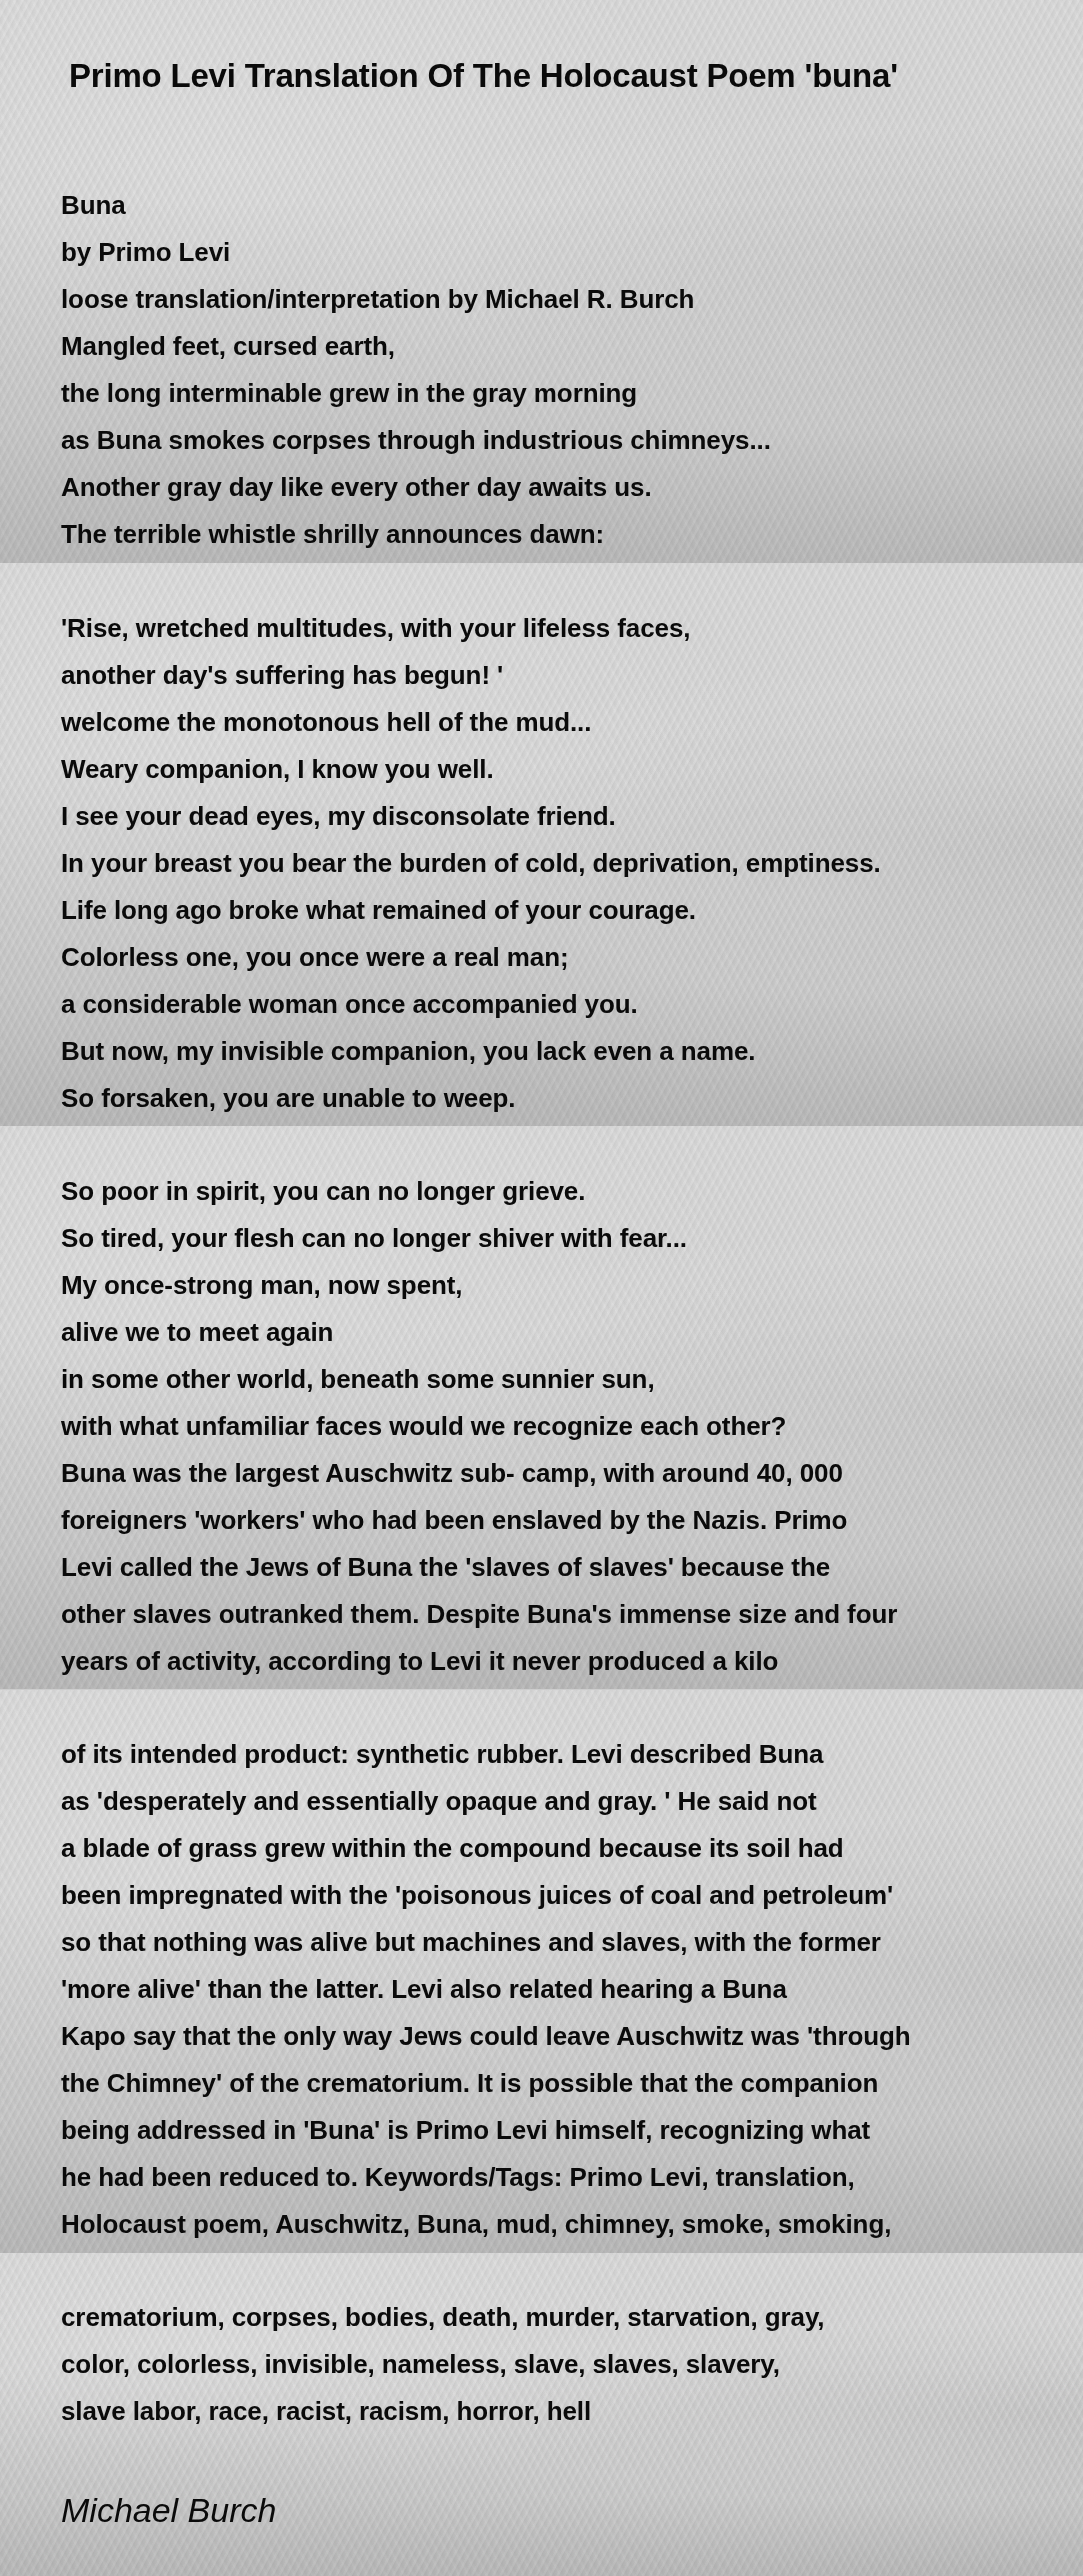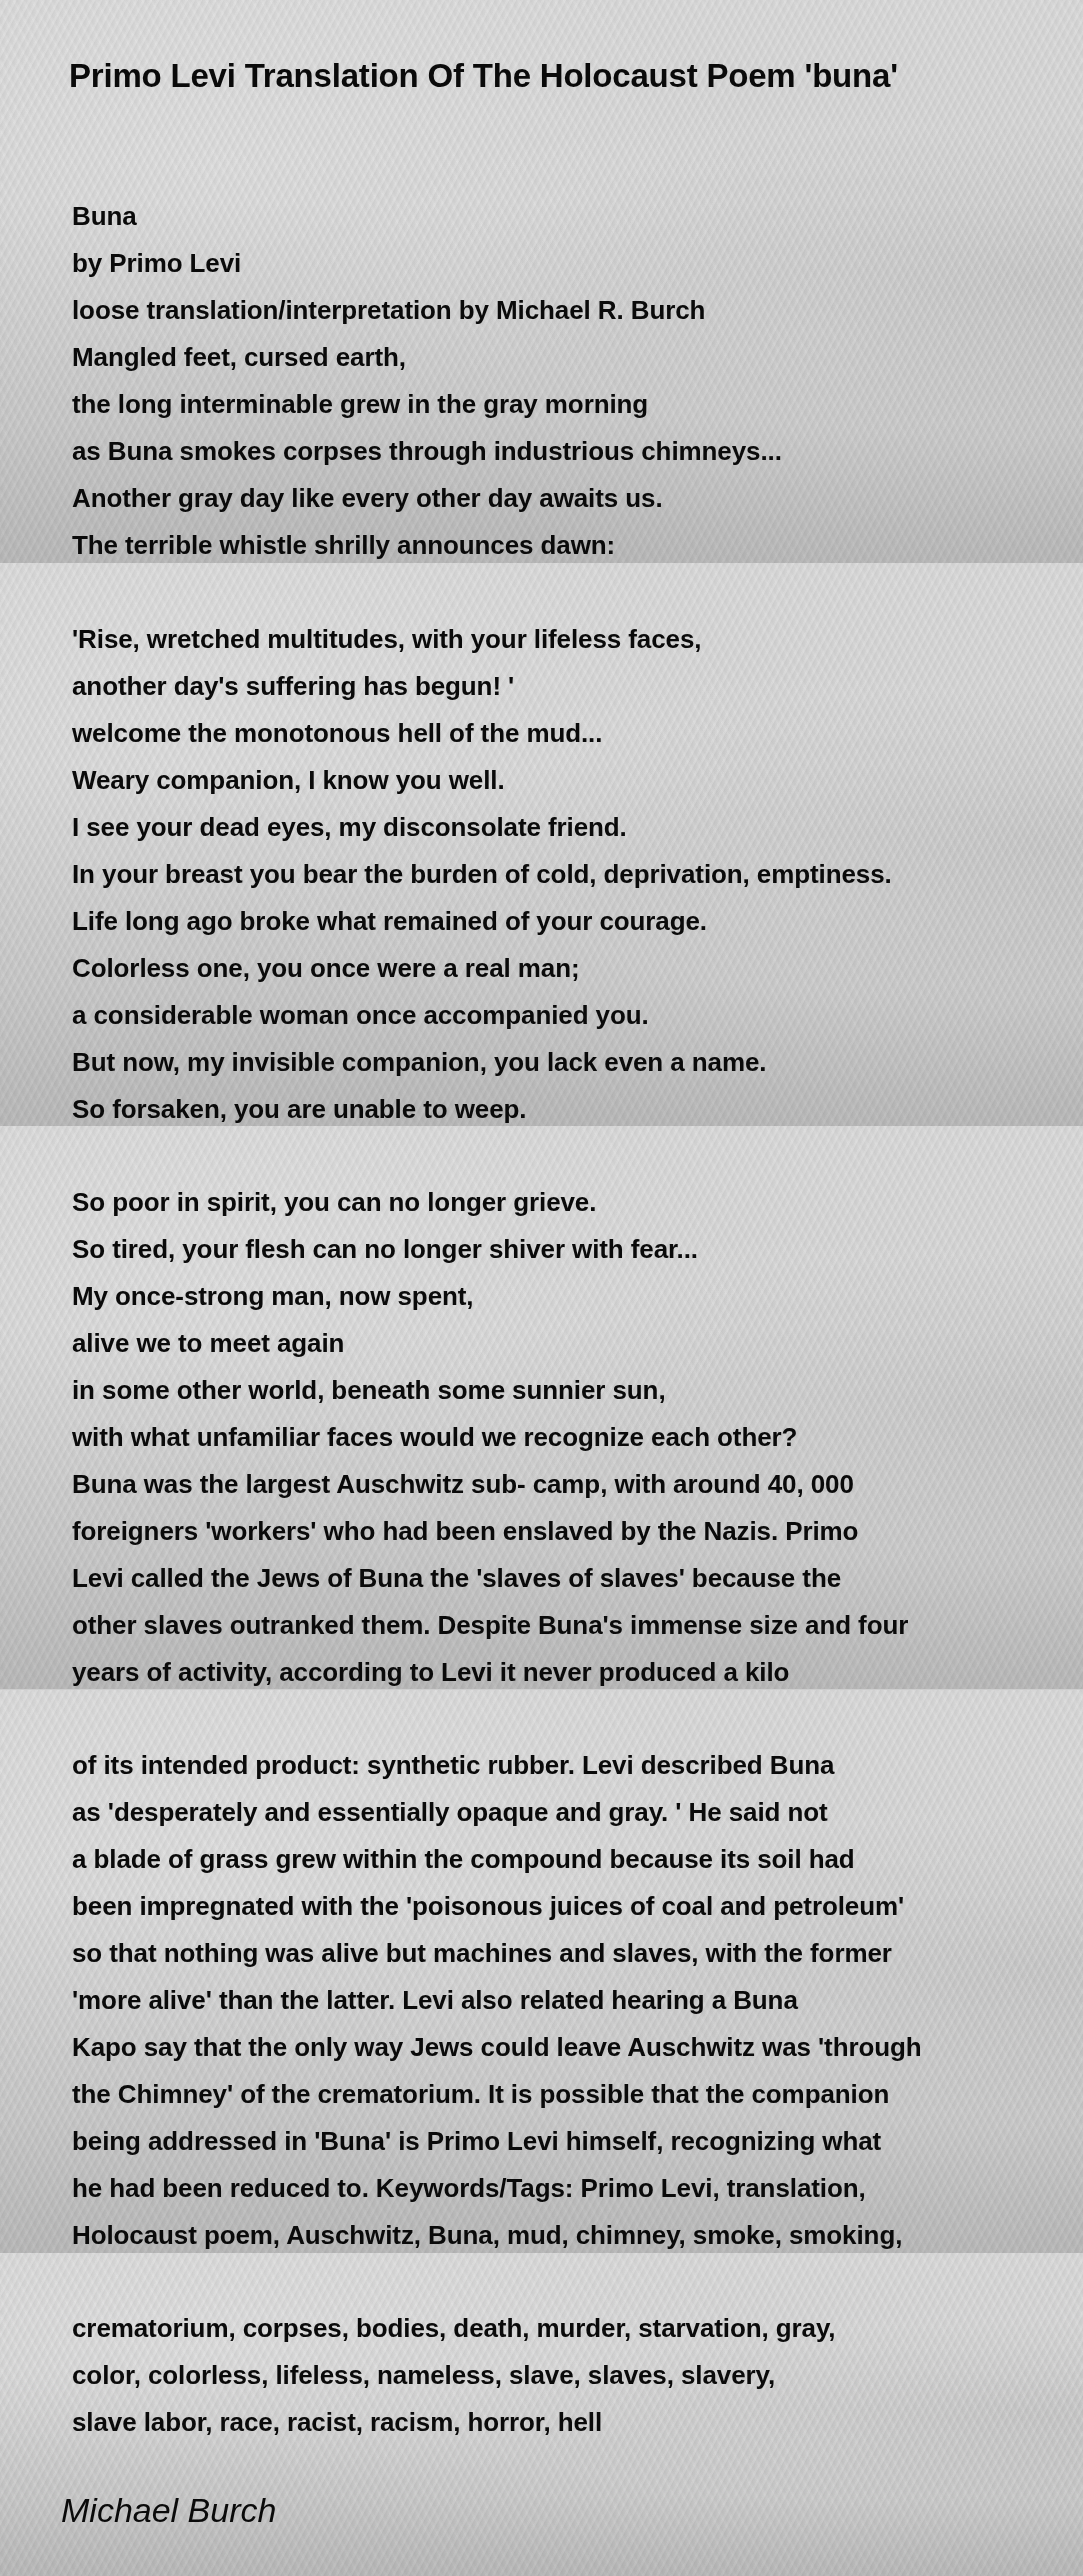--- a/index.html
+++ b/index.html
@@ -56,21 +56,21 @@
       width: 957px;
       margin: 8px;
       font-size: 33px;
       font-weight: bold;
       line-height: 42px;
       letter-spacing: -0.2px;
     }
     .block {
       position: absolute;
       left: 0;
-      margin: 11px;
+      margin: 0;
       padding: 0;
       list-style: none;
     }
     .line {
       font-size: 26px;
       font-weight: bold;
       height: 47px;
       line-height: 47px;
       white-space: nowrap;
       letter-spacing: -0.1px;
@@ -155,19 +155,19 @@
     <li class="line">'more alive' than the latter. Levi also related hearing a Buna</li>
     <li class="line">Kapo say that the only way Jews could leave Auschwitz was 'through</li>
     <li class="line">the Chimney' of the crematorium. It is possible that the companion</li>
     <li class="line">being addressed in 'Buna' is Primo Levi himself, recognizing what</li>
     <li class="line">he had been reduced to. Keywords/Tags: Primo Levi, translation,</li>
     <li class="line">Holocaust poem, Auschwitz, Buna, mud, chimney, smoke, smoking,</li>
   </ul>
 
   <ul class="block b5">
     <li class="line">crematorium, corpses, bodies, death, murder, starvation, gray,</li>
-    <li class="line">color, colorless, lifeless, nameless, slave, slaves, slavery,</li>
+    <li class="line">color, colorless, invisible, nameless, slave, slaves, slavery,</li>
     <li class="line">slave labor, race, racist, racism, horror, hell</li>
   </ul>
 
   <p class="signature">Michael Burch</p>
 </main>
 
 
 </body></html>

